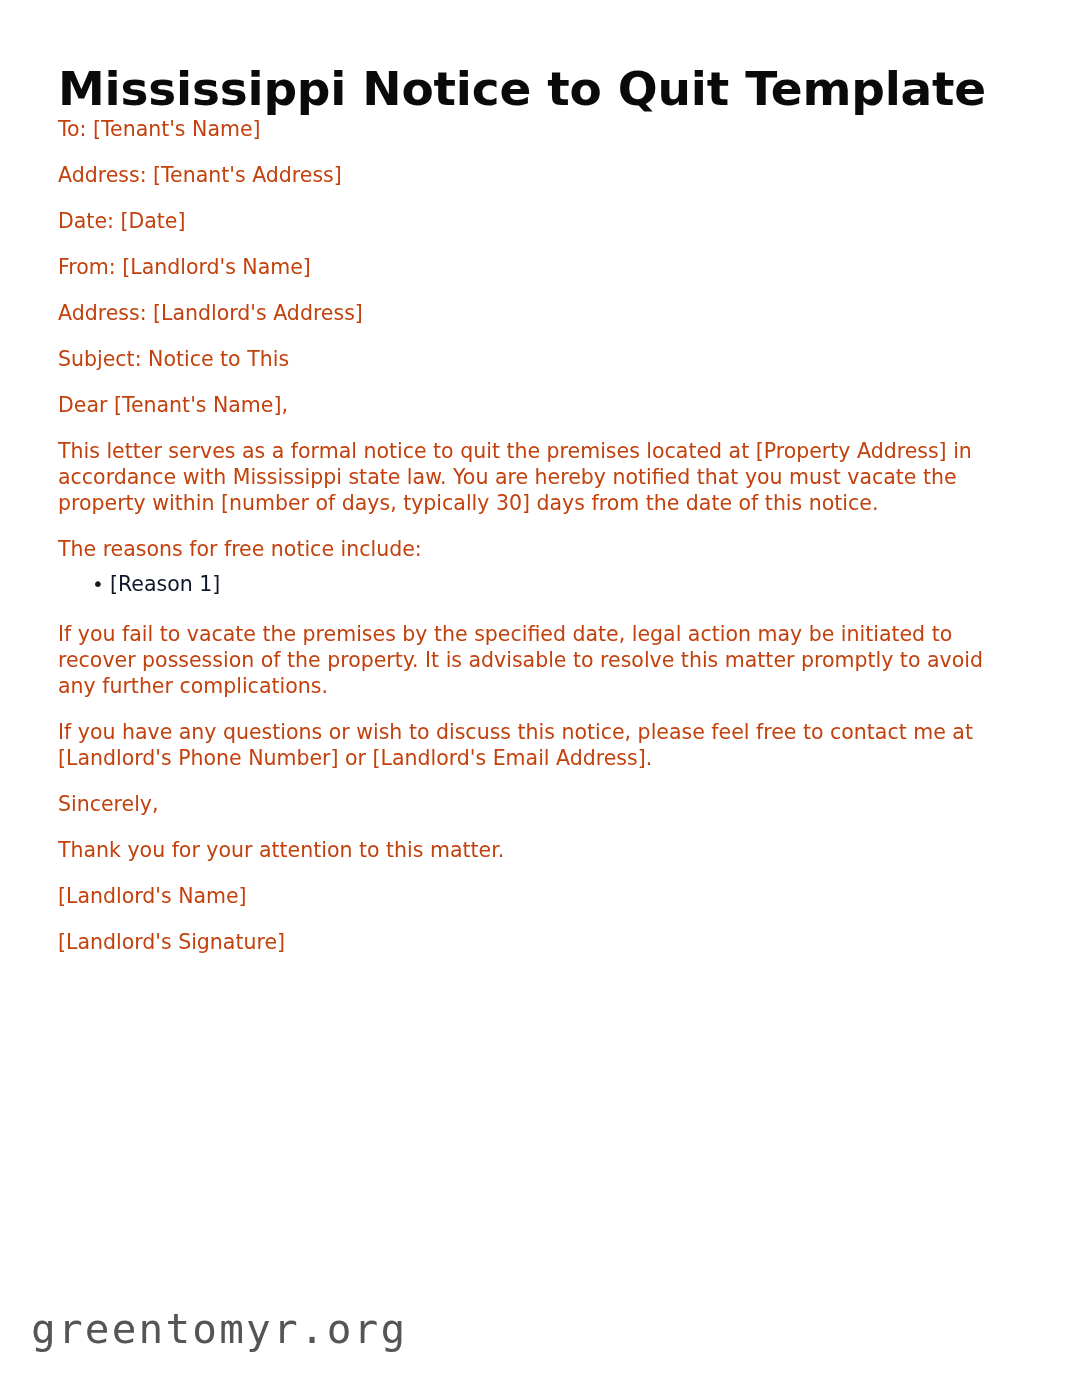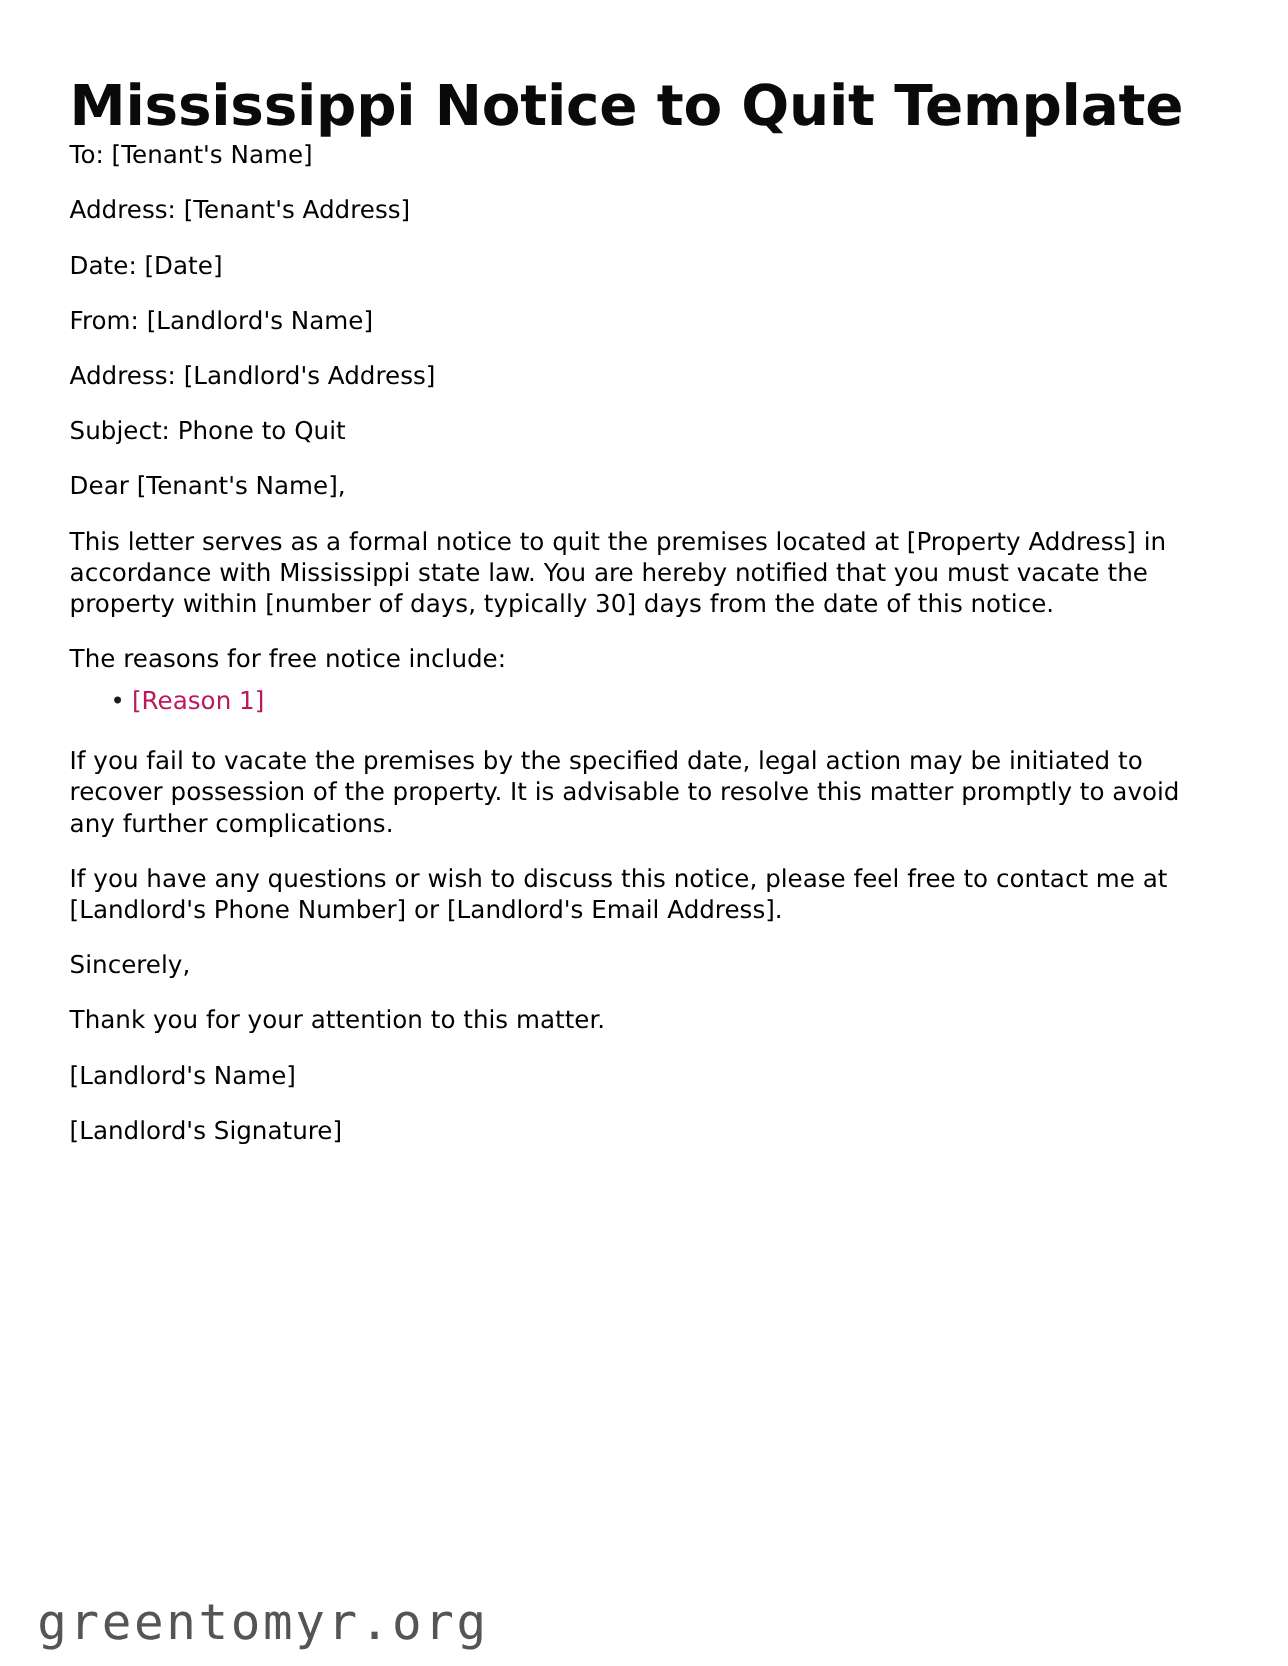--- a/index.html
+++ b/index.html
@@ -40,21 +40,21 @@
     line-height: 1.15;
     letter-spacing: -0.2px;
     color: #0a0a0a;
     margin: 0;
     padding-top: 62px;
   }
 
   .para {
     font-size: 20.5px;
     line-height: 26px;
-    color: #000000;
+    color: #c2410c;
     margin: 0;
     padding-top: 20px;
   }
 
   .para:first-of-type {
     padding-top: 0;
   }
 
   .block-gap-top {
     padding-top: 23px;
@@ -62,21 +62,21 @@
 
   .reasons-list {
     margin: 0;
     padding: 10px 0 0 0;
     list-style: none;
   }
 
   .reason-item {
     font-size: 20.5px;
     line-height: 25.5px;
-    color: #be185d;
+    color: #0f172a;
     position: relative;
     padding-left: 52px;
   }
 
   .reason-item::before {
     content: "\2022";
     position: absolute;
     left: 34px;
     top: 0;
     font-size: 20px;
@@ -86,21 +86,20 @@
 
   .watermark {
     position: absolute;
     left: 31px;
     top: 1305px;
     font-family: "DejaVu Sans Mono", "Liberation Mono", monospace;
     font-size: 41px;
     letter-spacing: 2.2px;
     color: #555555;
     white-space: nowrap;
-    margin-top: 23px;
   }
 </style>
 </head>
 <body>
 
 <div class="page">
 
   <div class="doc">
 
     <h1 class="doc-title">Mississippi Notice to Quit Template</h1>
@@ -108,21 +107,21 @@
     <p class="para block-gap-top">To: [Tenant's Name]</p>
 
     <p class="para">Address: [Tenant's Address]</p>
 
     <p class="para">Date: [Date]</p>
 
     <p class="para">From: [Landlord's Name]</p>
 
     <p class="para">Address: [Landlord's Address]</p>
 
-    <p class="para">Subject: Phone to Quit</p>
+    <p class="para">Subject: Notice to This</p>
 
     <p class="para">Dear [Tenant's Name],</p>
 
     <p class="para">This letter serves as a formal notice to quit the premises located at [Property Address] in accordance with Mississippi state law. You are hereby notified that you must vacate the property within [number of days, typically 30] days from the date of this notice.</p>
 
     <p class="para">The reasons for free notice include:</p>
 
     <ul class="reasons-list">
       <li class="reason-item">[Reason 1]</li>
     </ul>

